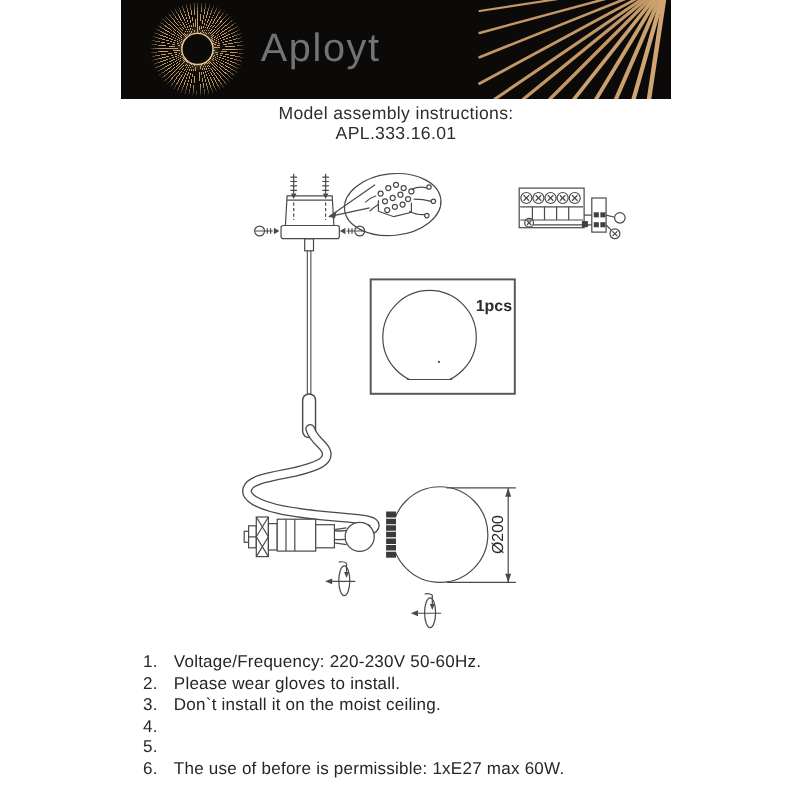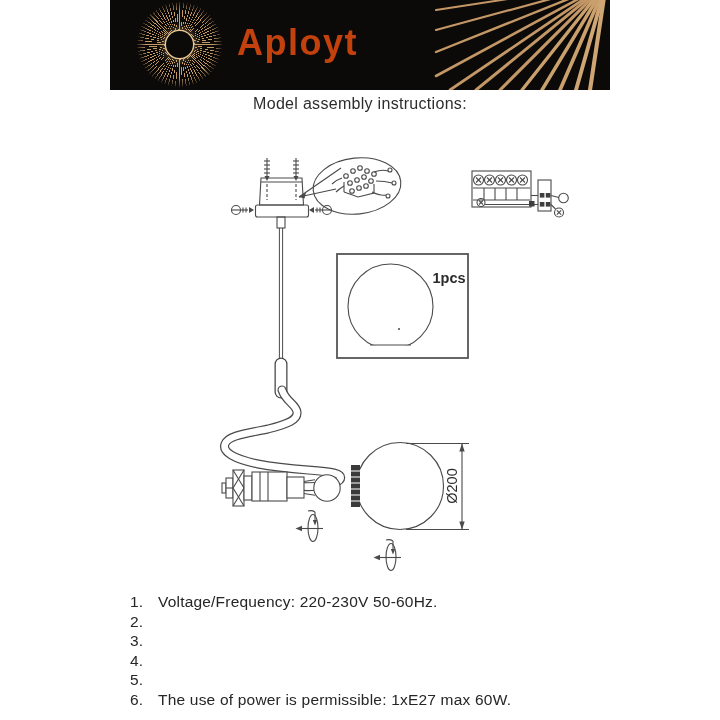--- a/index.html
+++ b/index.html
@@ -7,21 +7,21 @@
         font-family:"Liberation Sans",sans-serif;color:#2b2b2b;}
 
   
   .banner{position:absolute;left:110px;top:0;width:500px;height:90px;background:#0c0a08;overflow:hidden;}
   .sunburst{position:absolute;left:27px;top:2px;width:85px;height:85px;border-radius:50%;
             background:repeating-conic-gradient(from 0deg, rgba(208,163,108,0.95) 0deg 1.3deg, rgba(12,10,8,0) 1.3deg 5deg);
             -webkit-mask-image:radial-gradient(circle, #000 30%, #000 55%, transparent 74%);
             mask-image:radial-gradient(circle, #000 30%, #000 55%, transparent 74%);}
   .sunburst-hole{position:absolute;left:56px;top:31px;width:27px;height:27px;border-radius:50%;
             background:#0c0a08;box-shadow:0 0 0 1.3px #eac793, 0 0 9px 2px rgba(234,199,147,0.45);}
-  .brand{position:absolute;left:127px;top:22px;font-size:36px;letter-spacing:1.5px;color:#c2410c;font-weight:700;}
+  .brand{position:absolute;left:127px;top:22px;font-size:36px;letter-spacing:1.5px;color:#737373;font-weight:400;}
   .rays{position:absolute;right:0;top:0;width:180px;height:90px;}
 
   
   .title-block{position:absolute;left:0;top:95px;width:720px;text-align:center;line-height:18px;}
   .title-line{font-size:16px;letter-spacing:0.3px;color:#2d2d2d;}
 
   
   .drawing{position:absolute;left:0;top:140px;width:720px;height:455px;}
 
   
@@ -53,20 +53,21 @@
         <line x1="176" y1="-16" x2="112" y2="90" stroke-width="3.5" stroke="#caa06c"></line>
         <line x1="176" y1="-16" x2="130" y2="90" stroke-width="3.7" stroke="#caa06c"></line>
         <line x1="176" y1="-16" x2="146" y2="90" stroke-width="3.9" stroke="#cfa673"></line>
         <line x1="176" y1="-16" x2="160" y2="90" stroke-width="4.1" stroke="#cfa673"></line>
       </g>
     </svg>
   </div>
 
   <div class="title-block">
     <div class="title-line">Model assembly instructions:</div>
+    <div class="title-line">APL.333.16.01</div>
   </div>
 
   <svg class="drawing" viewBox="0 0 720 455">
     <g fill="none" stroke="#4a4a4a" stroke-width="1.1">
 
       <g>
 
         <g>
           <line x1="267" y1="18" x2="267" y2="36"></line>
           <line x1="264" y1="21" x2="270" y2="21"></line>
@@ -268,33 +269,35 @@
 
   <div class="instructions">
     <div class="instr-row">
       <span class="instr-num">1.</span>
         <span class="instr-gap"></span>
       <span class="instr-text">Voltage/Frequency: 220-230V 50-60Hz.</span>
     </div>
     <div class="instr-row">
       <span class="instr-num">2.</span>
         <span class="instr-gap"></span>
+      <span class="instr-text">Please wear gloves to install.</span>
     </div>
     <div class="instr-row">
       <span class="instr-num">3.</span>
         <span class="instr-gap"></span>
+      <span class="instr-text">Don`t install it on the moist ceiling.</span>
     </div>
     <div class="instr-row">
       <span class="instr-num">4.</span>
         <span class="instr-gap"></span>
     </div>
     <div class="instr-row">
       <span class="instr-num">5.</span>
         <span class="instr-gap"></span>
     </div>
     <div class="instr-row">
       <span class="instr-num">6.</span>
         <span class="instr-gap"></span>
-      <span class="instr-text">The use of power is permissible: 1xE27 max 60W.</span>
+      <span class="instr-text">The use of before is permissible: 1xE27 max 60W.</span>
     </div>
   </div>
 
 </div>
 
 </body></html>

